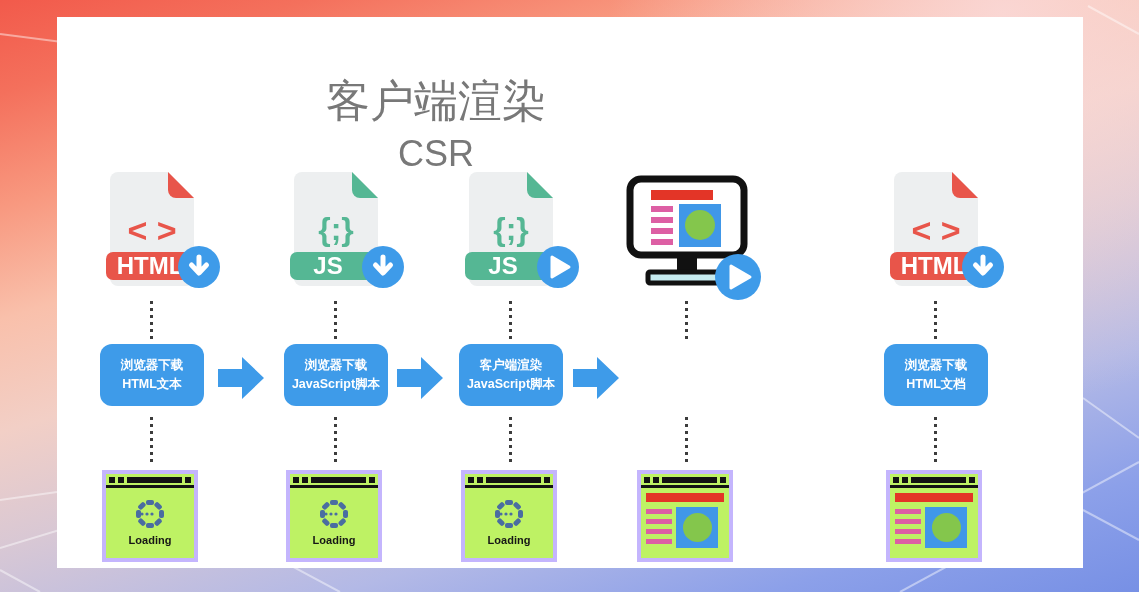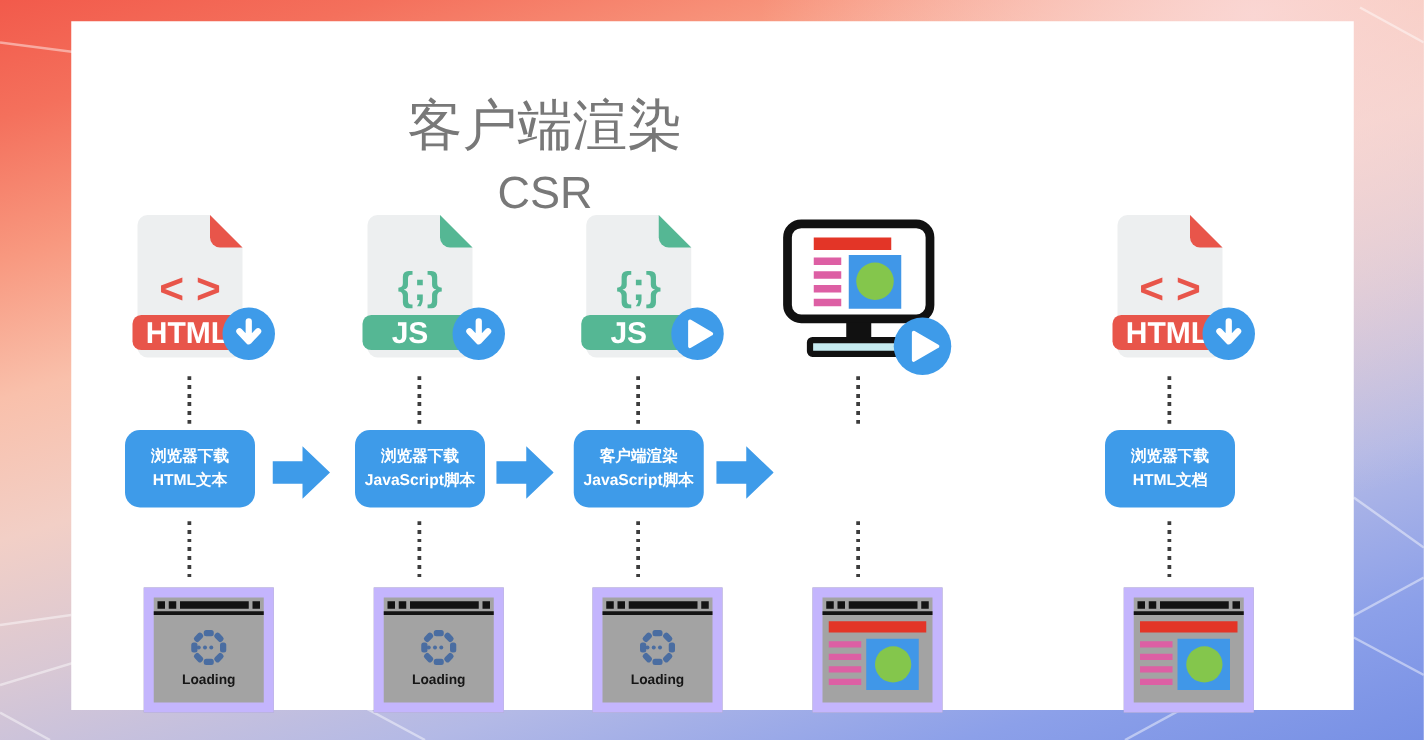--- a/index.html
+++ b/index.html
@@ -30,22 +30,22 @@
   .d1{top:284px;height:38px;}
   .d2{top:400px;height:46px;}
   .step-btn{
     position:absolute;left:28px;top:327px;width:104px;height:62px;
     background:#3e9be9;border-radius:12px;color:#fff;
     display:flex;flex-direction:column;align-items:center;justify-content:center;
     font-size:12.5px;font-weight:700;line-height:1.55;text-align:center;
   }
   .arrow{position:absolute;top:336px;width:46px;height:50px;}
   .browser{
-    position:absolute;left:43px;top:453px;width:88px;height:84px;
-    border:8px solid #c4b5fd;background:#a3a3a3;
+    position:absolute;left:30px;top:453px;width:88px;height:84px;
+    border:4px solid #c4b5fd;background:#bef264;
   }
   .b-top{
     height:11px;border-bottom:3px solid #131313;
     display:flex;align-items:center;gap:3px;padding:0 3px;
   }
   .sq{width:6px;height:6px;background:#131313;}
   .bar{flex:1;height:6px;background:#131313;}
   .b-body{position:relative;height:67px;display:flex;flex-direction:column;align-items:center;justify-content:center;}
   .loading-label{font-size:11px;font-weight:700;color:#161616;margin-top:2px;}
   .mock{width:100%;height:100%;box-sizing:border-box;padding:5px;}

